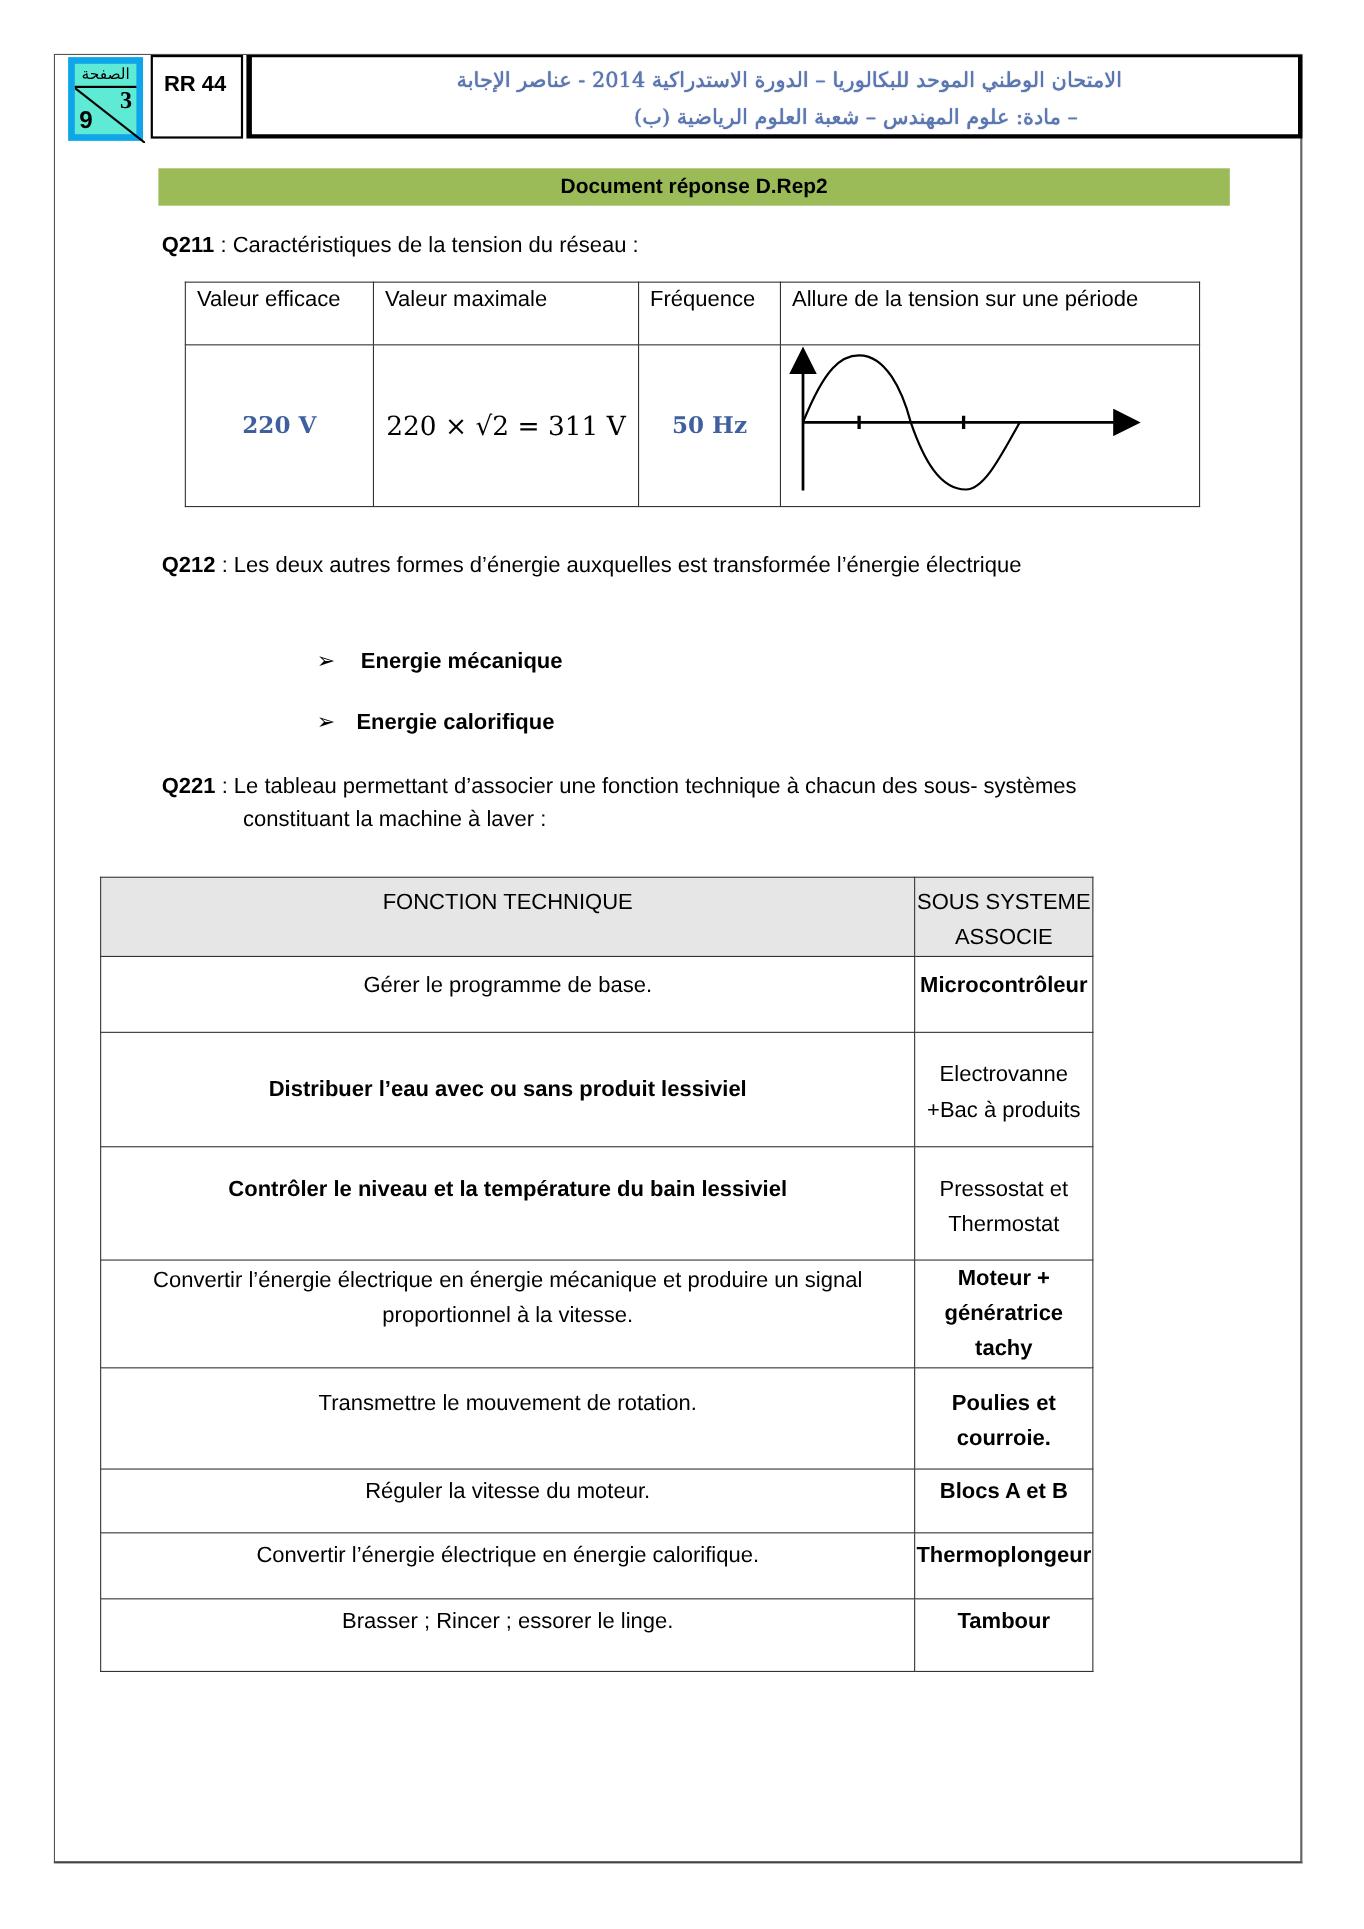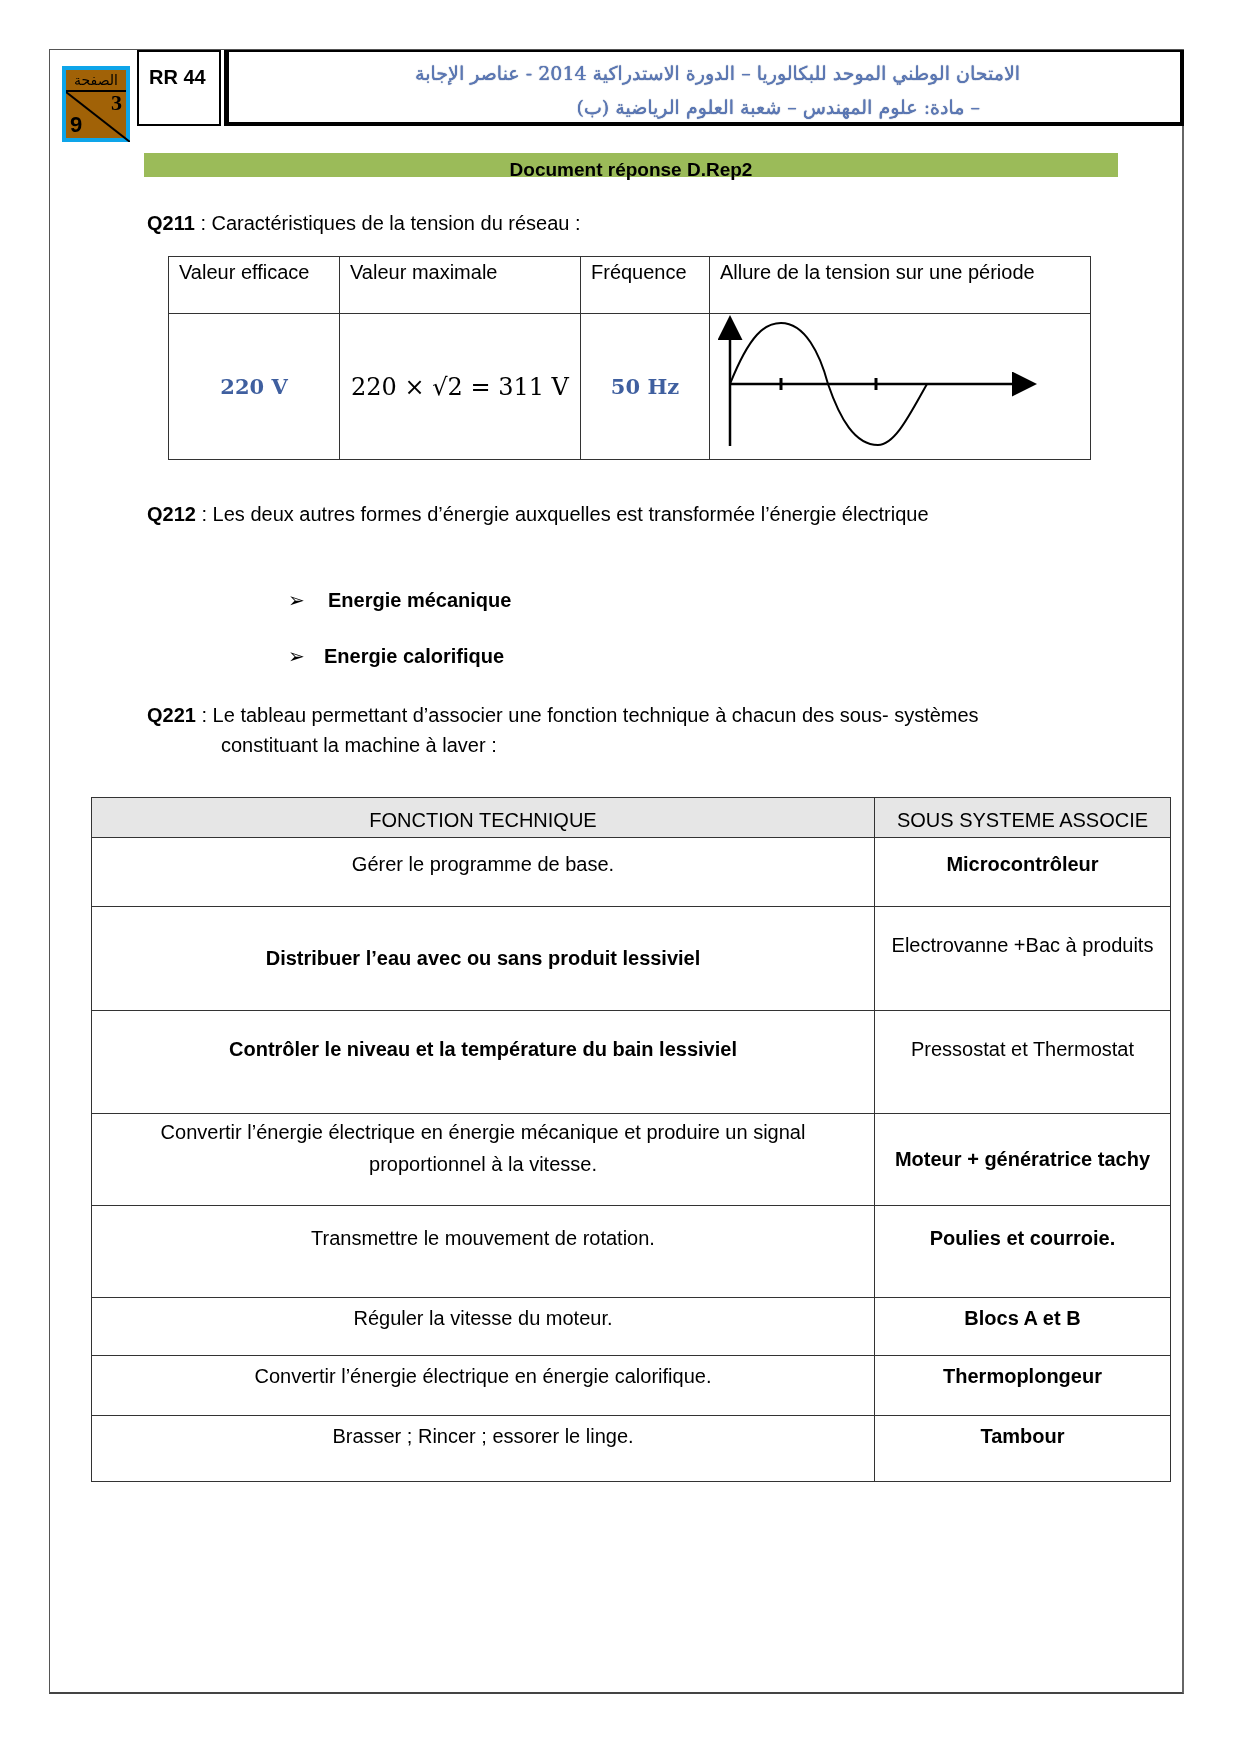--- a/index.html
+++ b/index.html
@@ -1,37 +1,37 @@
 <!DOCTYPE html>
 <html><head>
 <meta charset="utf-8">
 <style>
   html, body { margin:0; padding:0; background:#ffffff; }
   body { width:1240px; height:1754px; position:relative; font-family:"Liberation Sans", sans-serif; color:#000; }
   .page-frame { position:absolute; left:49px; top:49px; width:1135px; height:1645px; border:1.5px solid #555; border-bottom:2.5px solid #444; border-right:2px solid #666; box-sizing:border-box; }
-  .hdr-pagebox { position:absolute; left:62px; top:66px; width:68px; height:76px; border:4px solid #0ea5e9; box-sizing:border-box; background:#a16207; }
+  .hdr-pagebox { position:absolute; left:62px; top:52px; width:68px; height:76px; border:6px solid #0ea5e9; box-sizing:border-box; background:#5eead4; }
   .hdr-pagebox .lbl { position:absolute; left:0; top:0; width:100%; height:22px; border-bottom:2px solid #000; box-sizing:border-box; text-align:center; font-family:"DejaVu Sans", sans-serif; font-size:14px; line-height:20px; }
   .hdr-pagebox svg { position:absolute; left:0; top:22px; }
   .hdr-pagebox .num-top { position:absolute; right:4px; top:20px; font-family:"Liberation Serif", serif; font-size:22px; font-weight:bold; }
   .hdr-pagebox .num-bot { position:absolute; left:4px; bottom:0; font-family:"Liberation Sans", sans-serif; font-size:22px; font-weight:bold; }
   .hdr-code { position:absolute; left:137px; top:50px; width:84px; height:76px; border:2px solid #000; box-sizing:border-box; font-weight:bold; font-size:20px; padding:14px 0 0 10px; }
   .hdr-title { position:absolute; left:224px; top:50px; width:960px; height:76px; border:2px solid #000; border-left:5px solid #000; border-right:4px solid #000; border-bottom:4px solid #000; box-sizing:border-box; direction:rtl; text-align:right; padding:4px 160px 0 0; font-family:"DejaVu Serif", serif; color:#5b78b6; font-size:19px; line-height:34px; text-shadow:0 0 1px #1f3b73; }
-  .banner { position:absolute; left:144px; top:153px; width:974px; height:24px; background:#9bbb59; text-align:center; font-weight:bold; font-size:19px; line-height:34px; }
+  .banner { position:absolute; left:144px; top:153px; width:974px; height:34px; background:#9bbb59; text-align:center; font-weight:bold; font-size:19px; line-height:34px; }
   .q { position:absolute; font-size:20px; line-height:32px; }
   .q b { font-weight:bold; }
   .q .indent { display:block; padding-left:74px; }
   table.t1 { position:absolute; left:168px; top:256px; border-collapse:collapse; }
   table.t1 td { border:1.5px solid #333; font-size:20px; vertical-align:top; padding:4px 10px; }
   table.t1 tr.head td { height:48px; }
   table.t1 tr.body td { height:136px; vertical-align:middle; text-align:center; }
   .math-blue { font-family:"DejaVu Serif", serif; font-weight:bold; color:#3f5f9f; font-size:21px; }
   .math { font-family:"DejaVu Serif", serif; font-size:24px; }
   .bullet { position:absolute; font-size:20px; font-weight:bold; }
   .bullet .arrow { display:inline-block; width:40px; font-weight:normal; }
-  table.t2 { position:absolute; left:91px; top:797px; width:1080px; border-collapse:collapse; }
+  table.t2 { position:absolute; left:91px; top:797px; width:903px; border-collapse:collapse; }
   table.t2 td { border:1.5px solid #333; font-size:20px; text-align:center; vertical-align:top; padding-top:10px; line-height:32px; }
   table.t2 tr.head td { background:#e6e6e6; height:30px; padding-top:6px; }
   table.t2 td.c1 { width:742px; }
   .bold { font-weight:bold; }
 </style>
 </head>
 <body>
 
 <div class="page-frame"></div>
 

